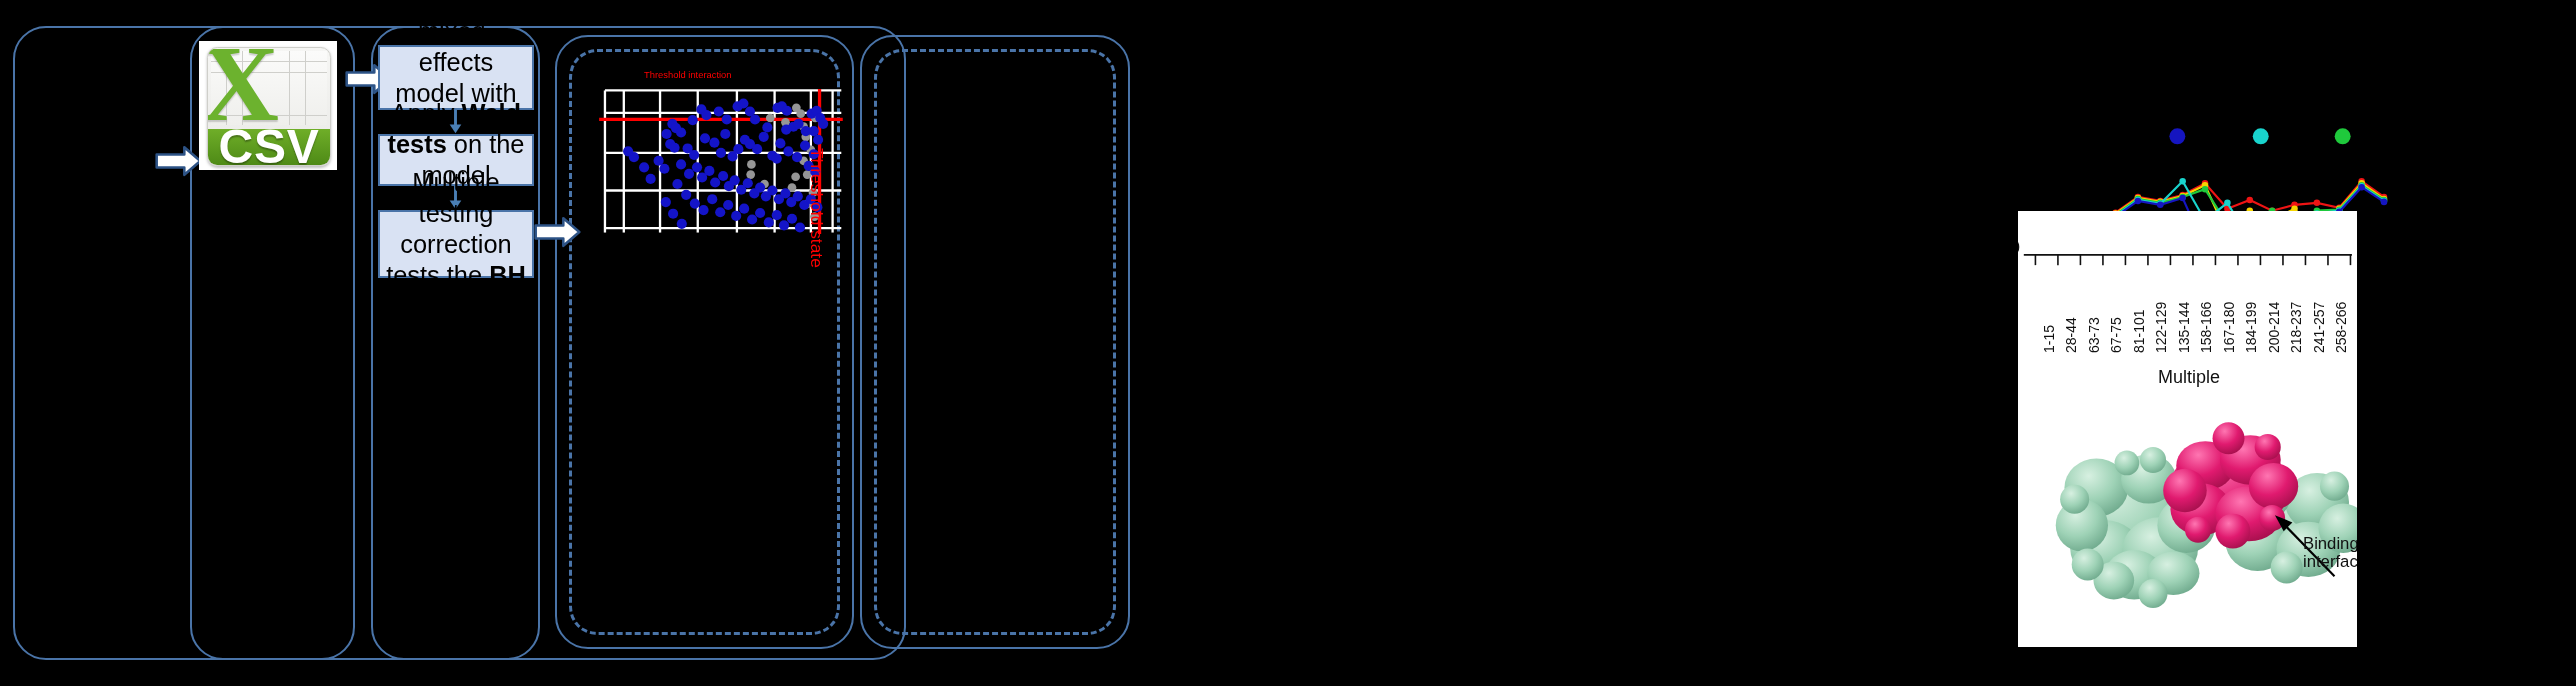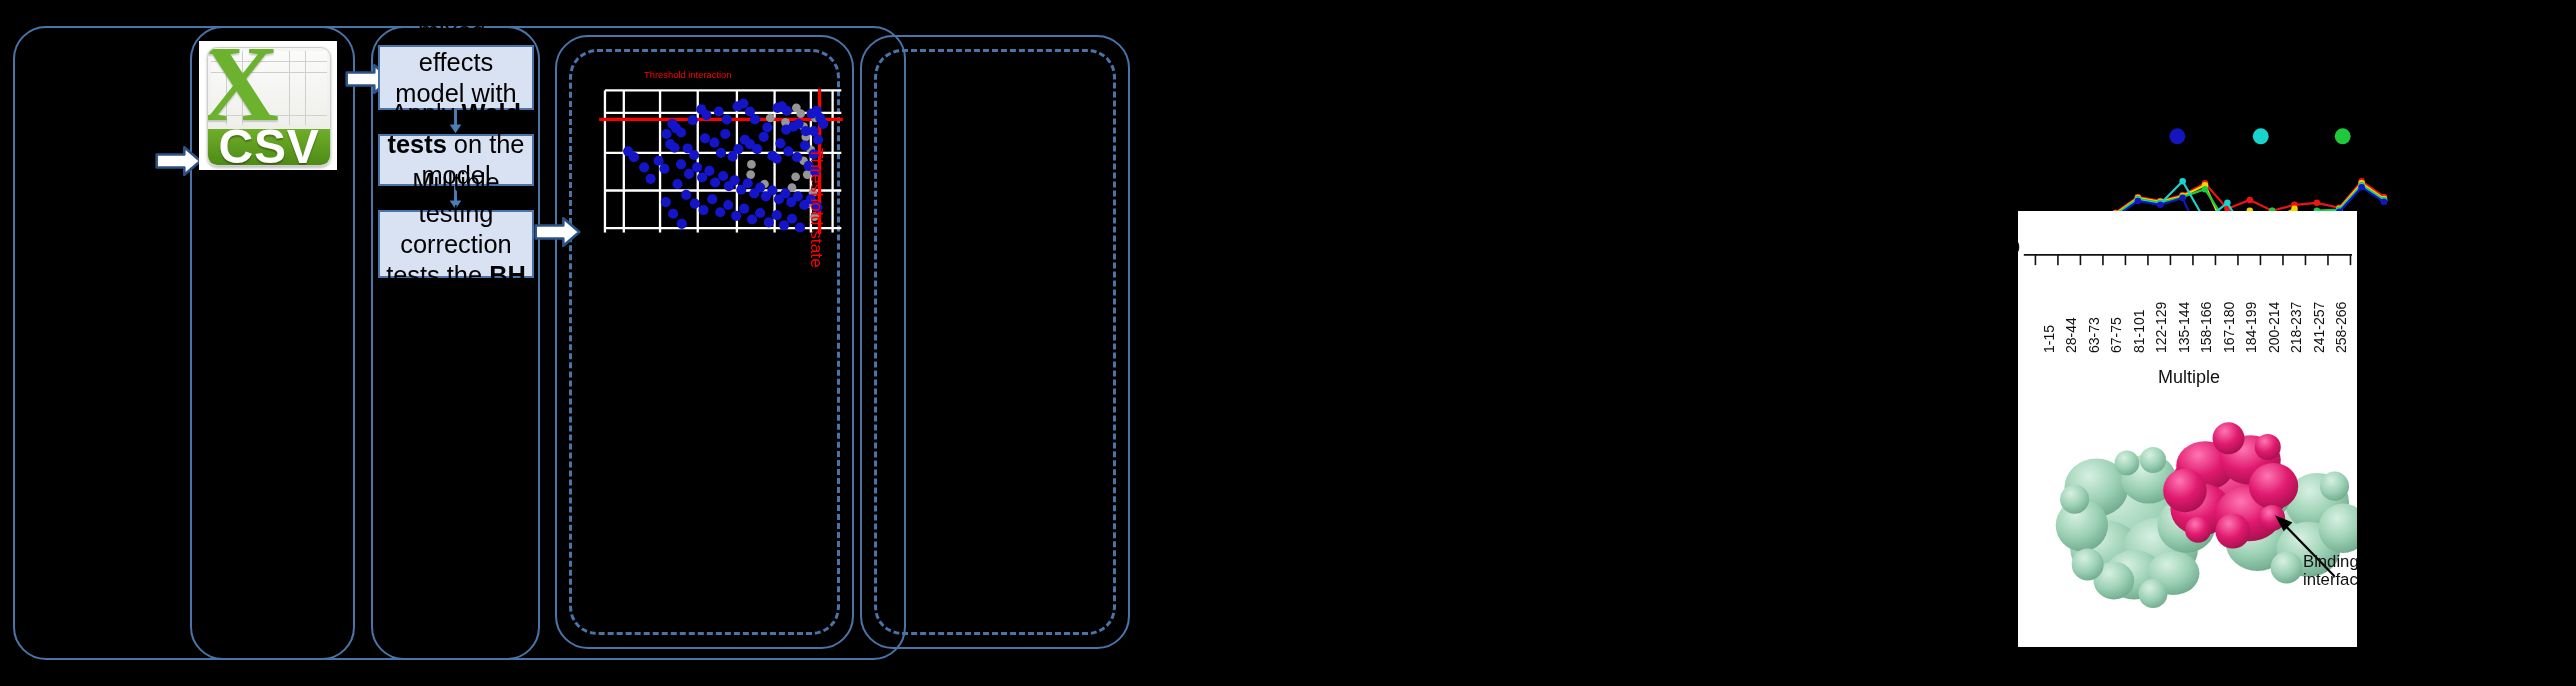--- a/index.html
+++ b/index.html
@@ -584,18 +584,18 @@
       <circle cx="248" cy="188" r="18"></circle>
       <circle cx="350" cy="172" r="18"></circle>
     </g>
 
     <g stroke="#000000" stroke-width="3">
       <line x1="436" y1="252" x2="362" y2="176"></line>
     </g>
     <polygon points="354,168 378,178 366,190" fill="#000000"></polygon>
   </svg>
 
-  <div class="annot" style="left:285px; top:342px;">
+  <div class="annot" style="left:285px; top:324px;">
     <div>Binding</div>
     <div>interface</div>
   </div>
 </div>
 
 
 </body></html>

